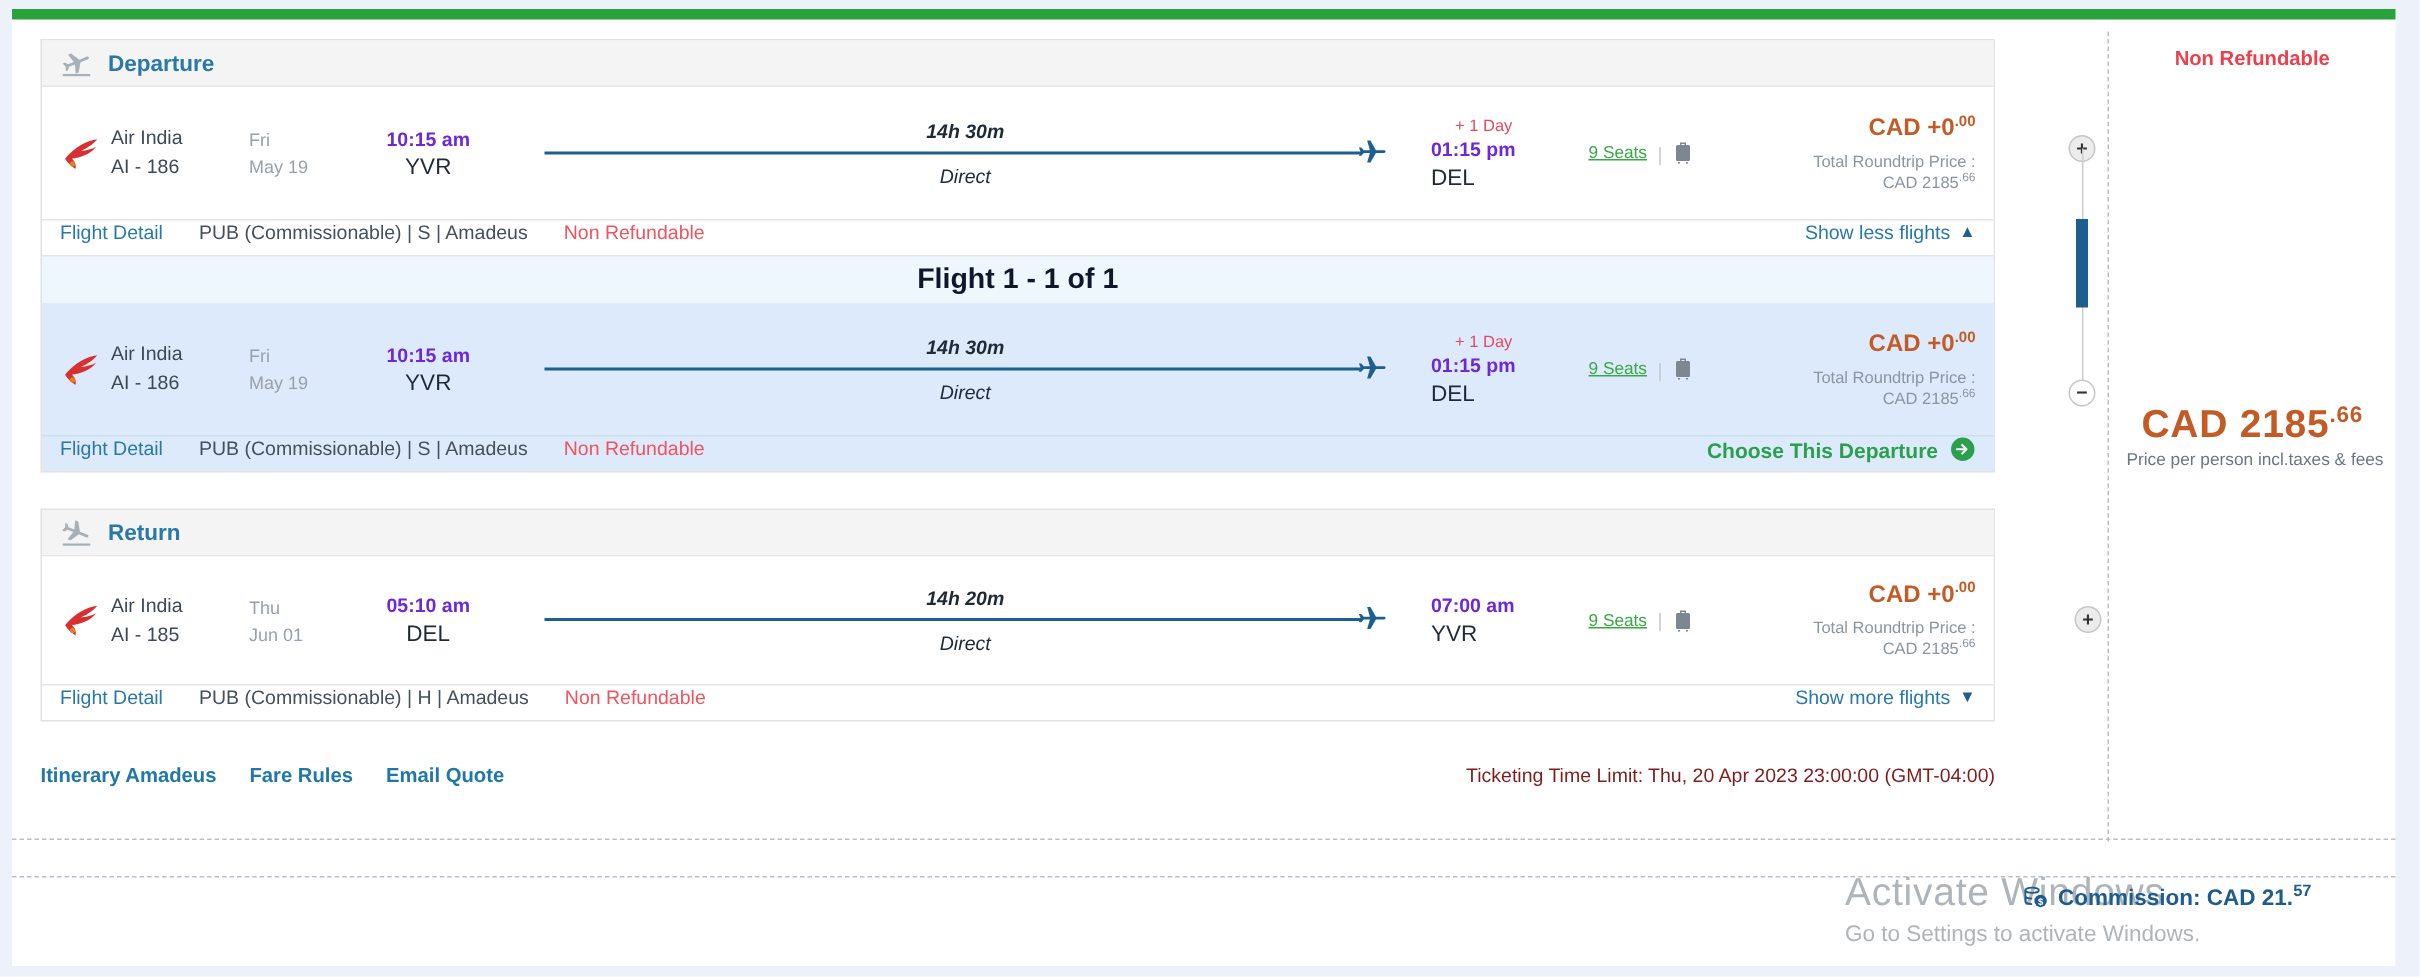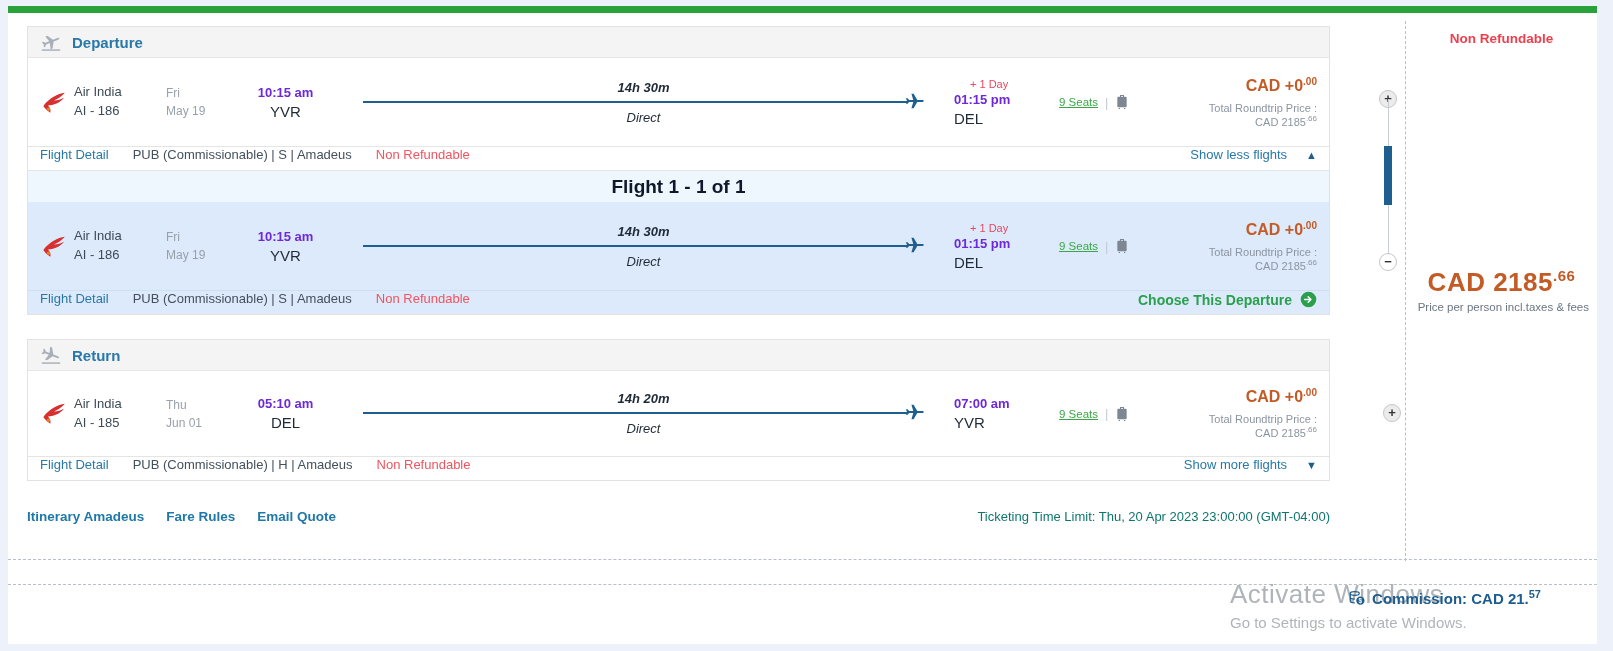--- a/index.html
+++ b/index.html
@@ -55,41 +55,41 @@
 
   
   .dstrip {
     display:flex; align-items:flex-start; height:24px; font-size:13px;
     border-top:1px solid #e4e4e4; padding:0 12px; gap:24px; background:#fff;
   }
   .link-blue { color:#2878a8; cursor:pointer; }
   .fare-code { color:#44505c; }
   .nonref { color:#f0545f; }
   .spacer { flex:1; }
-  .action-blue { color:#2878a8; cursor:pointer; display:inline-flex; align-items:center; gap:19px; }
+  .action-blue { color:#2878a8; cursor:pointer; display:inline-flex; align-items:center; gap:6px; }
   .tri { color:#1e5f8f; font-size:11px; }
   .action-green { color:#2aa04c; font-weight:bold; font-size:14px; cursor:pointer; display:inline-flex; align-items:center; gap:8px; }
 
   
   .pagerbar {
     height:32px; background:#eef6fe; border-top:1px solid #e4e4e4;
     display:flex; align-items:center; justify-content:center;
     font-size:19px; font-weight:bold; color:#0f172a;
   }
   .selected-group { background:#ddeafb; }
   .selected-group .frow, .selected-group .dstrip { background:#ddeafb; }
   .selected-group .dstrip { border-top-color:#cfdff2; }
 
   .gap24 { height:24px; }
 
   
   .footer-row { display:flex; align-items:center; margin-top:28px; }
   .footer-links { display:flex; gap:22px; }
   .flink { color:#1f78a7; font-weight:bold; font-size:13.5px; cursor:pointer; }
-  .ticketing { margin-left:auto; font-size:13px; color:#0f766e; }
+  .ticketing { margin-left:auto; font-size:13px; color:#7f1d1d; }
 
   
   .vdash { position:absolute; left:1397px; top:8px; height:540px; border-left:1px dashed #b9bfc8; }
   .hdash { position:absolute; left:0; width:1589px; border-top:1px dashed #b9bfc8; }
 
   
   .slider { position:absolute; left:1371px; top:77px; width:18px; height:181px; }
   .sl-track { position:absolute; left:8.5px; top:9px; height:163px; border-left:1px solid #c9ced4; }
   .sl-thumb { position:absolute; left:5px; top:56px; width:8px; height:59px; background:#1e5f8f; cursor:pointer; }
   .circle-btn {

